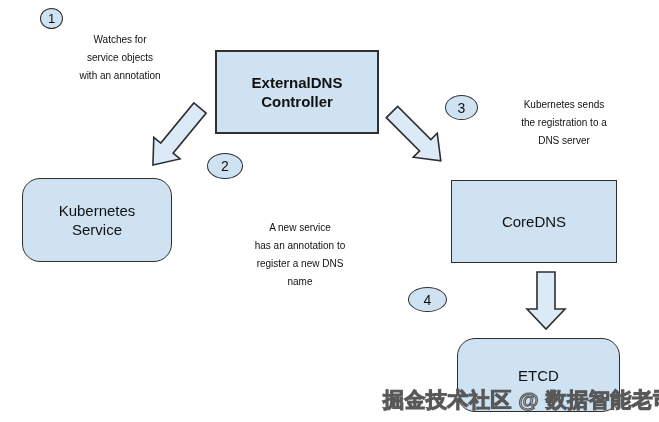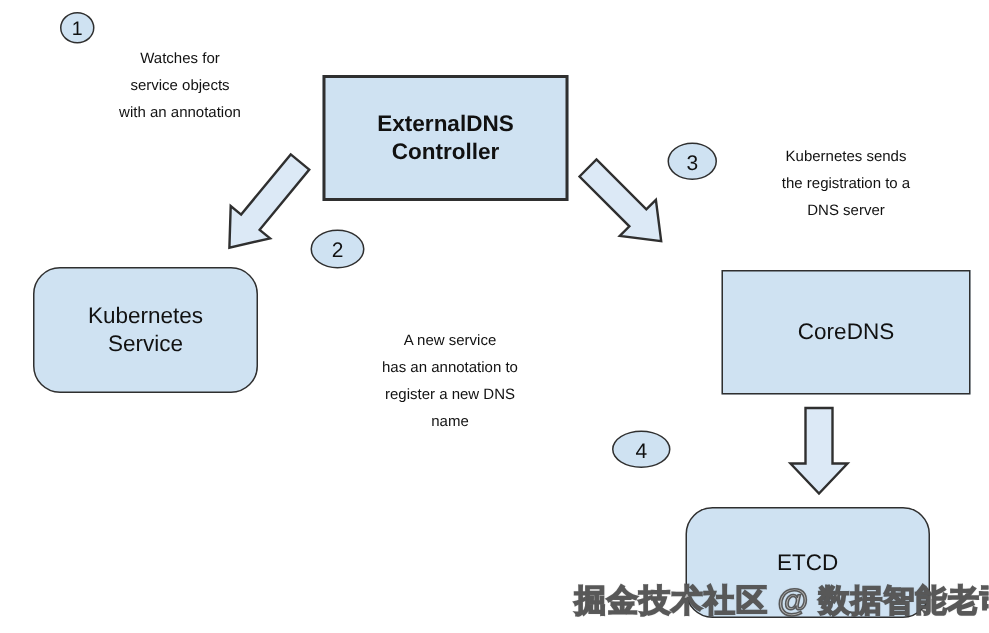--- a/index.html
+++ b/index.html
@@ -34,21 +34,21 @@
     box-sizing: border-box;
     color: #111111;
   }
   .node.rounded {
     border-radius: 18px;
     border-width: 1.6px;
   }
   .node.thin { border-width: 1.6px; }
   #node-externaldns { left: 215px; top: 50px; width: 164px; height: 84px; font-weight: bold; }
   #node-kubernetes  { left: 22px;  top: 178px; width: 150px; height: 84px; }
-  #node-coredns     { left: 481px; top: 180px; width: 166px; height: 83px; }
+  #node-coredns     { left: 451px; top: 180px; width: 166px; height: 83px; }
   #node-etcd        { left: 457px; top: 338px; width: 163px; height: 74px; }
 
   .step-badge {
     position: absolute;
     background: #cfe2f2;
     border: 1.5px solid #2f2f2f;
     border-radius: 50%;
     display: flex;
     align-items: center;
     justify-content: center;

